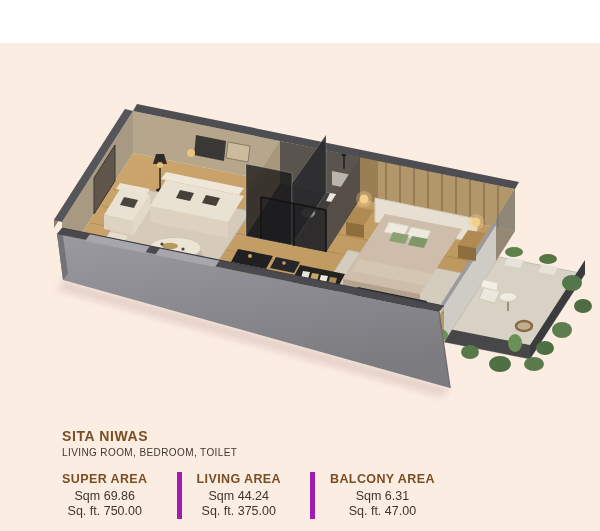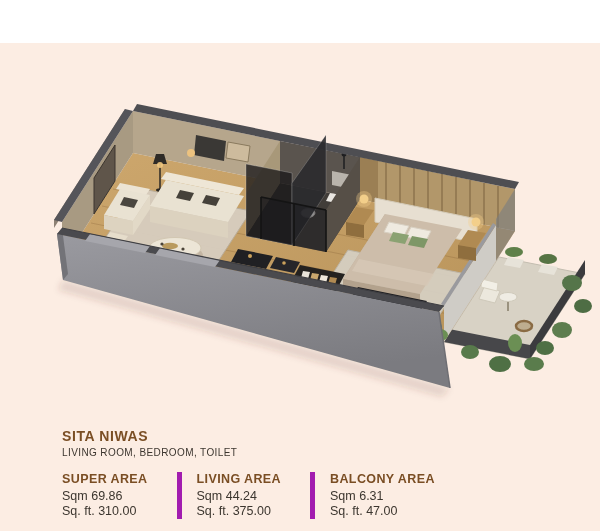--- a/index.html
+++ b/index.html
@@ -6,21 +6,21 @@
   .stage{position:relative;width:600px;height:531px;background:#fcede3;overflow:hidden;
          font-family:"Liberation Sans",sans-serif;margin-top:43px;}
   .plan-svg{position:absolute;left:0;top:0;}
   .details{position:absolute;left:62px;top:385px;}
   .title{font-size:14px;font-weight:bold;letter-spacing:.6px;color:#7a4e24;margin:0 0 3px 0;}
   .subtitle{font-size:10px;letter-spacing:.4px;color:#3c362f;margin:0;}
   .areas{display:flex;margin-top:14px;}
   .area-col{padding-right:29px;margin-right:15px;border-right:5px solid #a21caf;}
   .area-col:last-child{border-right:none;padding-right:0;margin-right:0;}
   .area-head{font-size:12.5px;font-weight:bold;letter-spacing:.4px;color:#7a4e24;margin-bottom:3px;}
-  .area-line{font-size:12.5px;line-height:15px;color:#3c362f;}
+  .area-line{font-size:12.5px;line-height:15px;color:#3c362f;text-align:center;}
 </style>
 </head>
 <body>
 
 <div class="stage">
 
   <svg class="plan-svg" width="600" height="531" viewBox="0 0 600 531">
     <defs>
       <linearGradient id="wallGrad" x1="0" y1="0" x2="0.3" y2="1">
         <stop offset="0" stop-color="#9a9aa0"></stop>
@@ -219,21 +219,21 @@
     </g>
   </svg>
 
   <div class="details">
     <div class="title">SITA NIWAS</div>
     <div class="subtitle">LIVING ROOM, BEDROOM, TOILET</div>
     <div class="areas">
       <div class="area-col">
         <div class="area-head">SUPER AREA</div>
         <div class="area-line">Sqm 69.86</div>
-        <div class="area-line">Sq. ft. 310.00</div>
+        <div class="area-line">Sq. ft. 750.00</div>
       </div>
       <div class="area-col">
         <div class="area-head">LIVING AREA</div>
         <div class="area-line">Sqm 44.24</div>
         <div class="area-line">Sq. ft. 375.00</div>
       </div>
       <div class="area-col">
         <div class="area-head">BALCONY AREA</div>
         <div class="area-line">Sqm 6.31</div>
         <div class="area-line">Sq. ft. 47.00</div>

